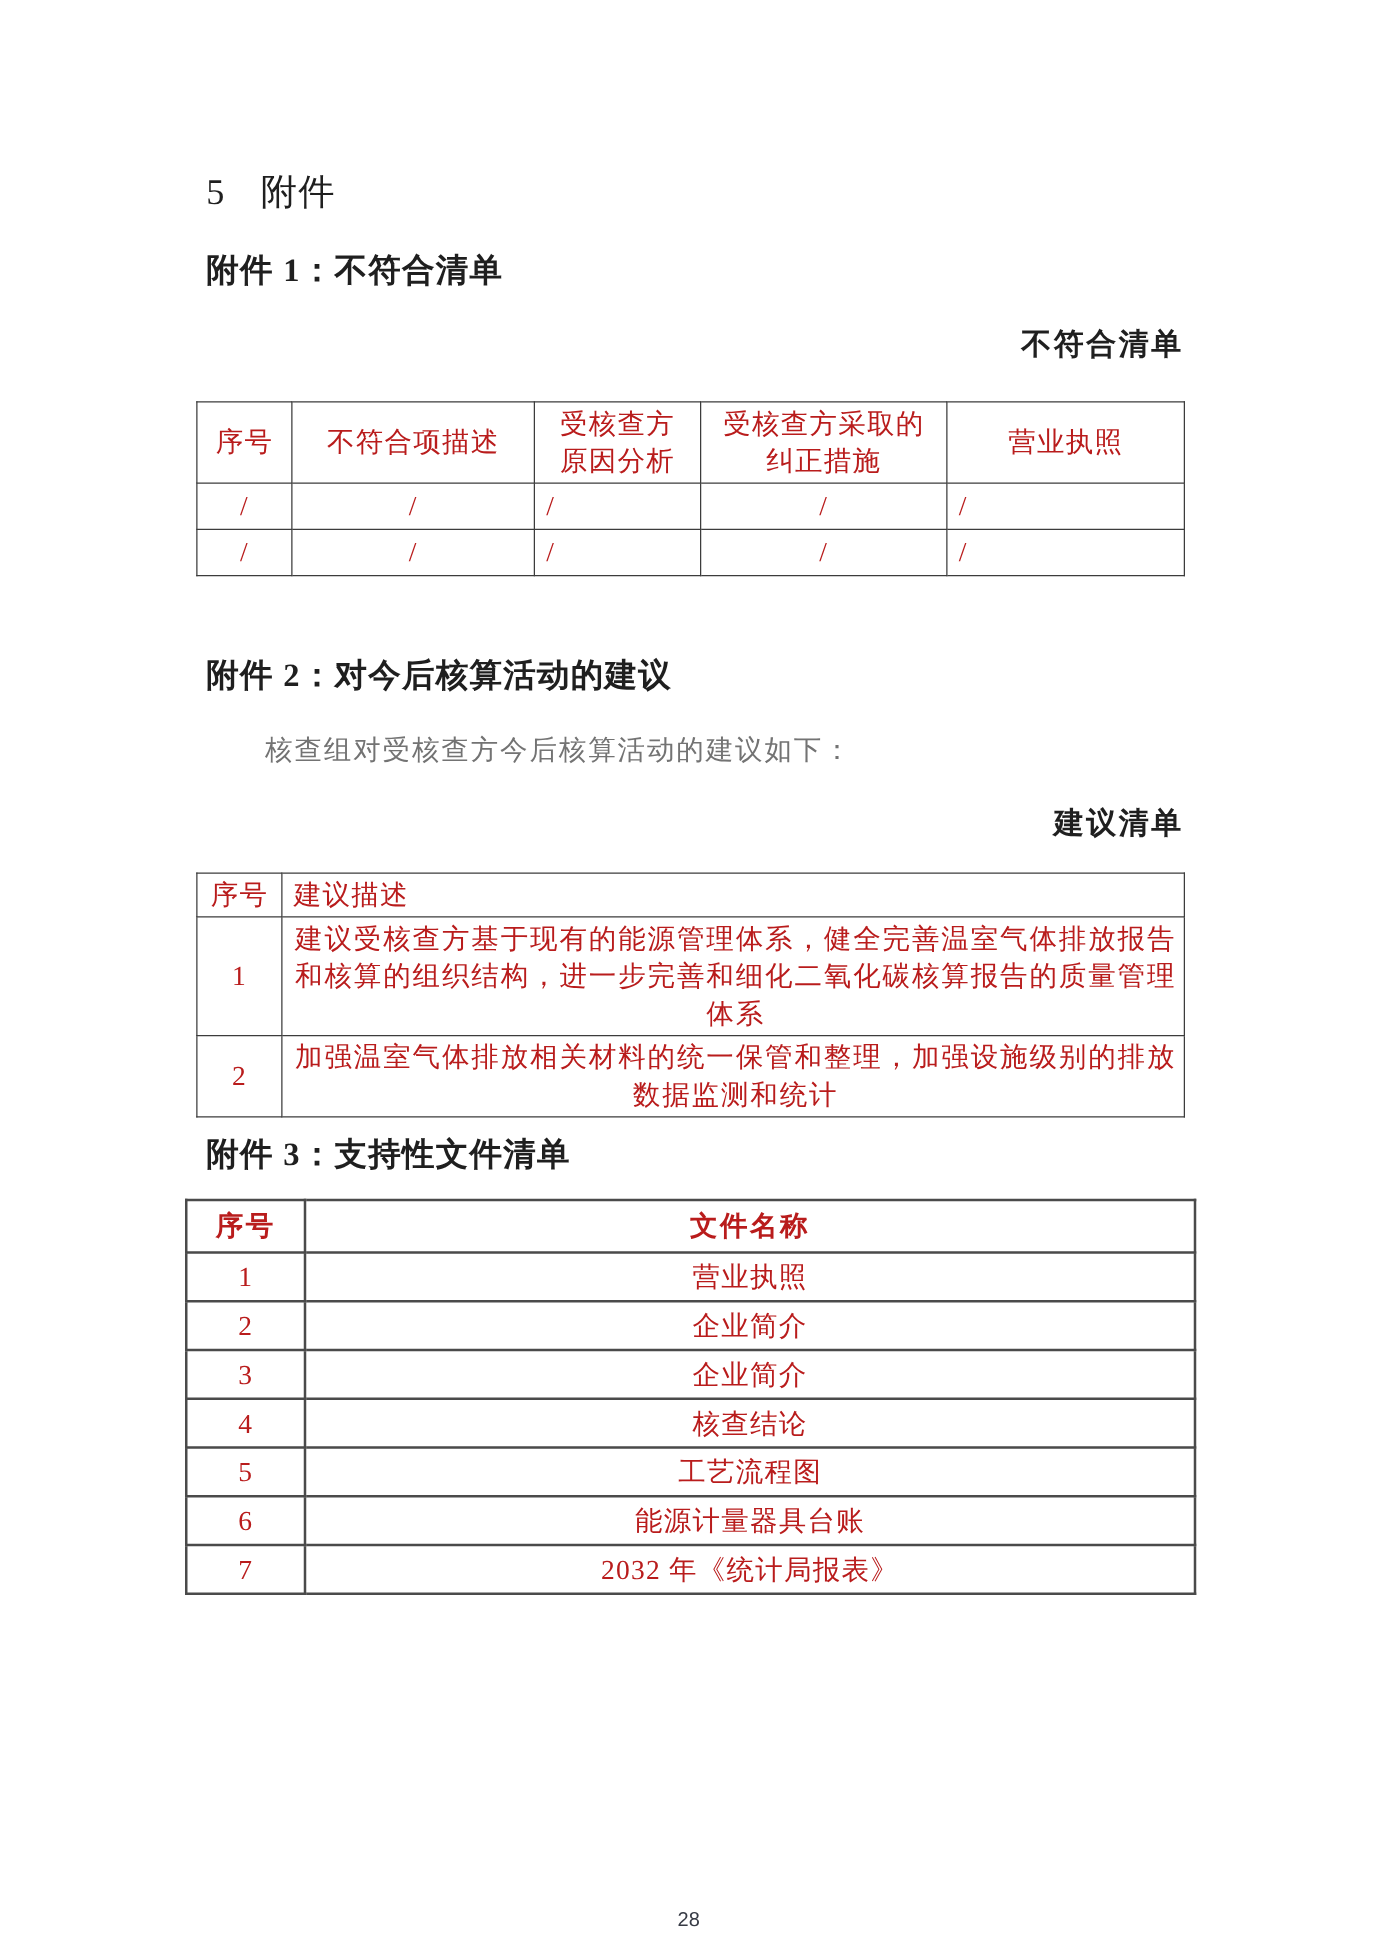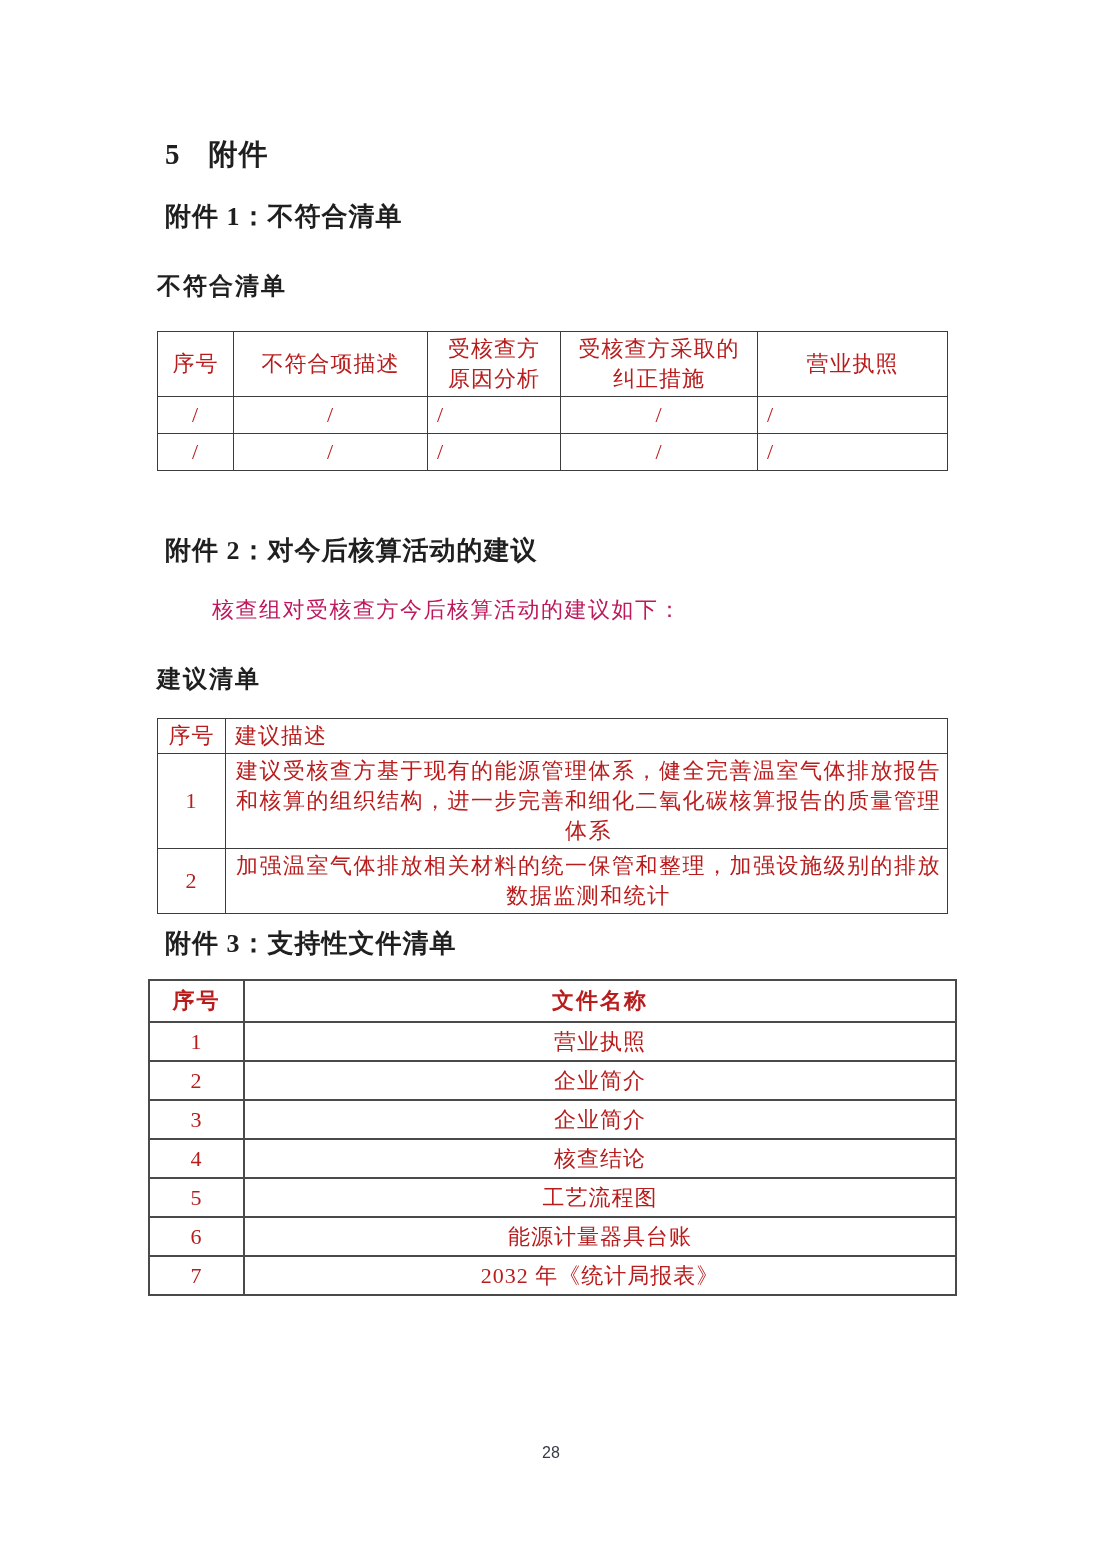--- a/index.html
+++ b/index.html
@@ -13,49 +13,49 @@
     height: 1559px;
     background: #ffffff;
     font-family: "Liberation Serif", "DejaVu Serif", serif;
     color: #1f1f1f;
     box-sizing: border-box;
     padding: 138px 155px 0 157px;
     overflow: hidden;
   }
   .section-heading {
     font-size: 29px;
-    font-weight: bold;
+    font-weight: normal;
     line-height: 33px;
     margin: 0 0 0 8px;
     letter-spacing: 1px;
   }
   .section-heading .sec-num { margin-right: 28px; }
   .att-heading {
     font-size: 26px;
     font-weight: bold;
     line-height: 31px;
     margin: 30px 0 0 8px;
     letter-spacing: 1px;
   }
   .att-heading-3 { margin-top: 14px; }
   .table-title {
     font-size: 24px;
     font-weight: bold;
-    text-align: left;
+    text-align: right;
     line-height: 29px;
-    margin-top: 40px;
+    margin-top: 30px;
     letter-spacing: 2px;
   }
   .intro {
     font-size: 22px;
     line-height: 31px;
     margin: 28px 0 0 0;
     text-indent: 55px;
     letter-spacing: 1.5px;
-    color: #be185d;
+    color: #737373;
   }
   table {
     border-collapse: collapse;
     table-layout: fixed;
     font-size: 22px;
     color: #b91c1c;
   }
   .tbl-nc { width: 790px; margin-top: 30px; }
   .tbl-sug { width: 790px; margin-top: 24px; }
   .tbl-doc { width: 807px; margin-left: -9px; margin-top: 20px; }
@@ -91,21 +91,21 @@
     padding-left: 10px !important;
     padding-right: 6px !important;
     line-height: 30px;
     letter-spacing: 1.5px !important;
   }
   .tbl-doc th { font-weight: bold; letter-spacing: 2px; }
   .page-number {
     position: absolute;
     left: 0;
     right: 0;
-    top: 1444px;
+    top: 1528px;
     text-align: center;
     font-size: 16px;
     color: #373b45;
     font-family: "Liberation Sans", "DejaVu Sans", sans-serif;
   }
 </style>
 </head>
 <body>
 
 <div class="page">

